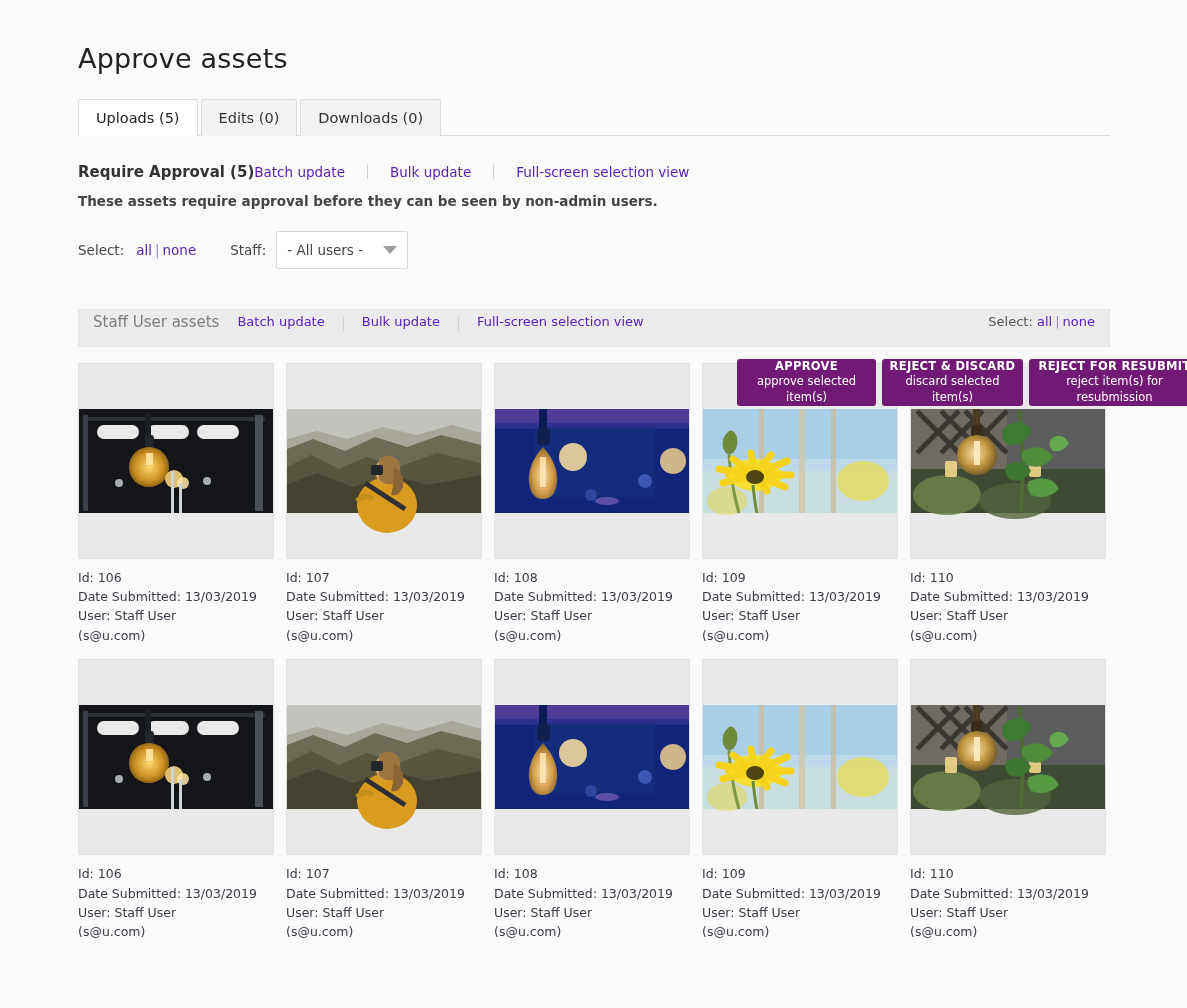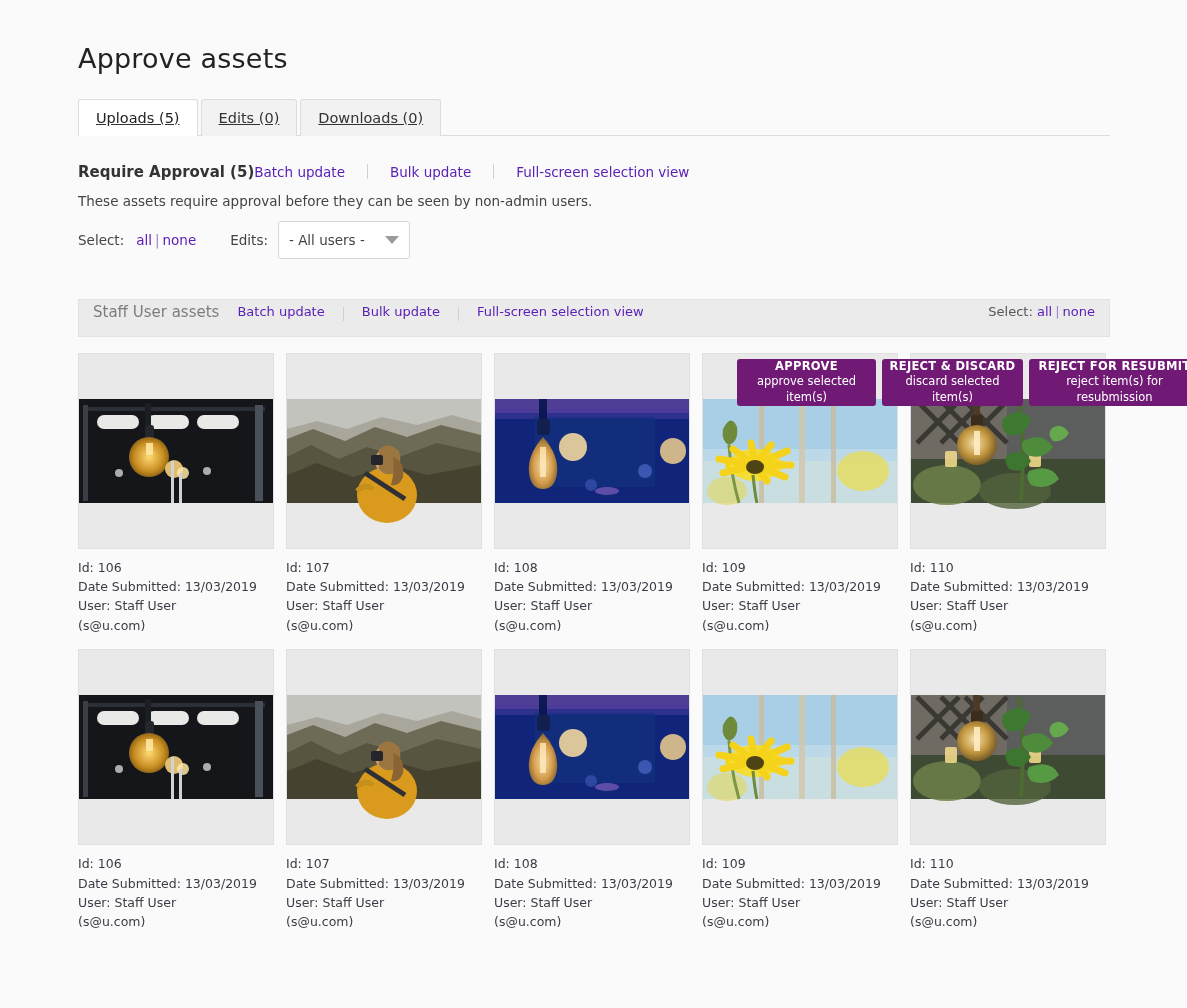--- a/index.html
+++ b/index.html
@@ -23,21 +23,20 @@
   }
 
   
   .tabs {
     display: flex;
     align-items: flex-end;
     border-bottom: 1px solid #dcdcdc;
     width: 1032px;
     height: 36px;
     margin-bottom: 26px;
-    text-decoration: underline;
   }
   .tab {
     font-size: 14.5px;
     color: #333;
     padding: 9px 17px 8px 17px;
     border: 1px solid #dcdcdc;
     border-bottom: none;
     background: #f2f2f2;
     margin-right: 3px;
     border-radius: 3px 3px 0 0;
@@ -77,21 +76,22 @@
     height: 15px;
     background: #d0d0d0;
     margin: 0 22px;
     position: relative;
     top: 2px;
   }
 
   .desc {
     font-size: 13.5px;
     color: #444;
-    margin-bottom: 12px;
+    margin-bottom: 22px;
+    font-weight: bold;
   }
 
   
   .ctl-row { display: flex; align-items: center; }
   .ctl-label { font-size: 13.5px; color: #444; }
   .ctl-links { font-size: 13.5px; color: #444; margin-left: 12px; }
   .pipe { color: #9a7fd0; margin: 0 3px; }
   .show-label { font-size: 13.5px; color: #444; margin-left: 34px; margin-right: 10px; }
   .select-box {
     width: 132px; height: 38px;
@@ -210,21 +210,21 @@
       <a class="lnk">Full-screen selection view</a>
     </div>
 
     <div class="desc">These assets require approval before they can be seen by non-admin users.</div>
 
     <div class="ctl-row">
       <span class="ctl-label">Select:</span>
       <span class="ctl-links">
         <a class="lnk">all</a><span class="pipe">|</span><a class="lnk">none</a>
       </span>
-      <span class="show-label">Edits:</span>
+      <span class="show-label">Staff:</span>
       <div class="select-box">
         <span>- All users -</span>
         <span class="caret"></span>
       </div>
     </div>
 
     <div class="actions">
       <button class="btn">
         <span class="btn-top">APPROVE</span>
         <span class="btn-sub">approve selected item(s)</span>

